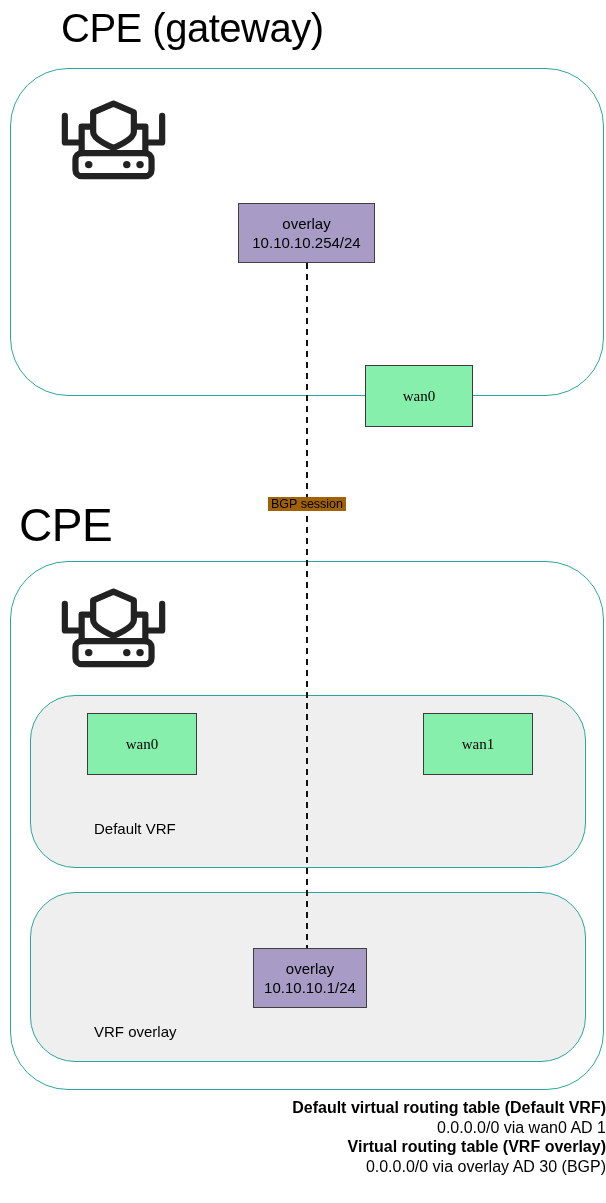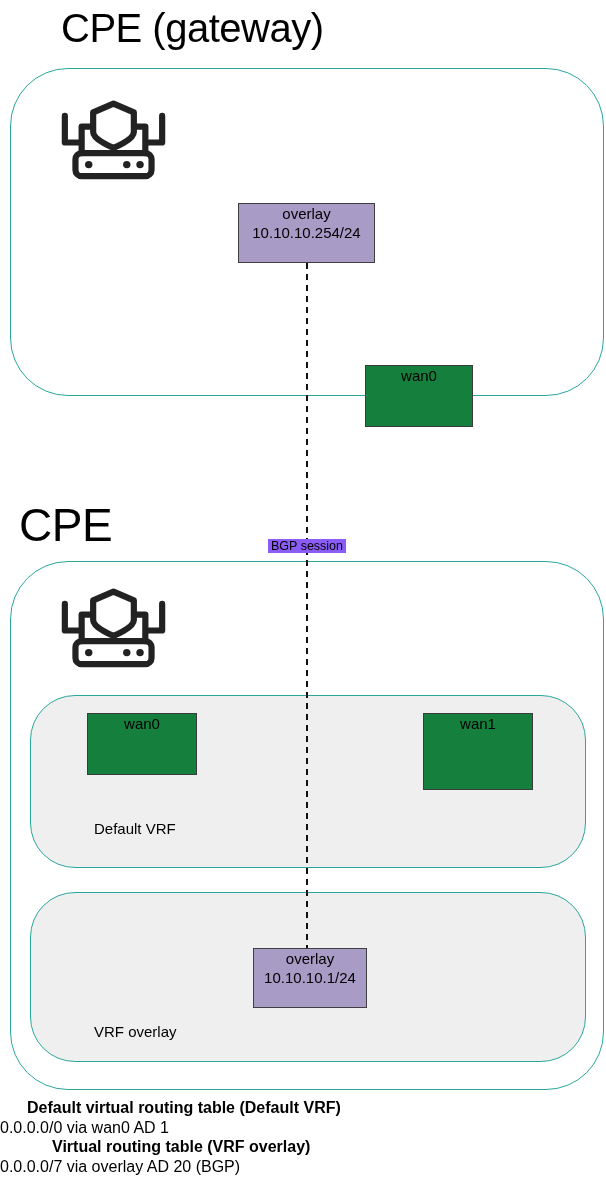--- a/index.html
+++ b/index.html
@@ -52,66 +52,68 @@
   }
   .default-vrf-label{left:66px;top:820px;}
   .vrf-overlay-label{left:66px;top:1023px;}
 
   
   .iface{
     box-sizing:border-box;
     display:flex;
     flex-direction:column;
     align-items:center;
+    justify-content:center;
     text-align:center;
     font-size:15px;
     line-height:19px;
     z-index:4;
   }
   .iface-overlay{
     background:#a89bc6;
     border:1.6px solid #3f3f3f;
   }
   .iface-wan{
-    background:#15803d;
+    background:#86efac;
     border:1.4px solid #3b3b3b;
+    font-family:Liberation Serif, serif;
   }
   .overlay-gw{left:238px;top:203px;width:137px;height:60px;}
   .wan0-gw{left:365px;top:365px;width:108px;height:62px;}
   .wan0-cpe{left:87px;top:713px;width:110px;height:62px;}
-  .wan1-cpe{left:423px;top:713px;width:110px;height:77px;}
+  .wan1-cpe{left:423px;top:713px;width:110px;height:62px;}
   .overlay-cpe{left:253px;top:948px;width:114px;height:60px;}
 
   
   .bgp-line{
     left:306px;top:263px;width:2px;height:685px;
     background:repeating-linear-gradient(to bottom,#111 0 6px,transparent 6px 11px);
     z-index:3;
   }
   .bgp-label{
     left:307px;top:497px;
     transform:translateX(-50%);
     font-size:12.5px;
-    background:#8b5cf6;
+    background:#a16207;
     padding:0 3px;
     z-index:5;
     white-space:nowrap;
-    margin-top:42px;
   }
 
   
   .device-icon{z-index:2;width:115px;height:89px;}
   .icon-gateway{left:56px;top:98px;}
   .icon-cpe{left:56px;top:586px;}
 
   
   .routing-block{
     left:0;top:1098px;width:606px;
     font-size:16px;
     line-height:19.5px;
+    text-align:right;
   }
   .rt-line{white-space:nowrap;}
   .rt-bold{font-weight:bold;}
   .rt-ind-a{padding-left:27px;}
   .rt-ind-b{}
   .rt-ind-c{padding-left:52px;}
 </style>
 </head>
 <body>
 
@@ -180,14 +182,14 @@
   <div>overlay</div>
   <div>10.10.10.1/24</div>
 </div>
 
 <div class="abs vrf-label vrf-overlay-label">VRF overlay</div>
 
 <div class="abs routing-block">
   <div class="rt-line rt-bold rt-ind-a">Default virtual routing table (Default VRF)</div>
   <div class="rt-line rt-ind-b">0.0.0.0/0 via wan0 AD 1</div>
   <div class="rt-line rt-bold rt-ind-c">Virtual routing table (VRF overlay)</div>
-  <div class="rt-line rt-ind-b">0.0.0.0/7 via overlay AD 20 (BGP)</div>
+  <div class="rt-line rt-ind-b">0.0.0.0/0 via overlay AD 30 (BGP)</div>
 </div>
 
 </body></html>

